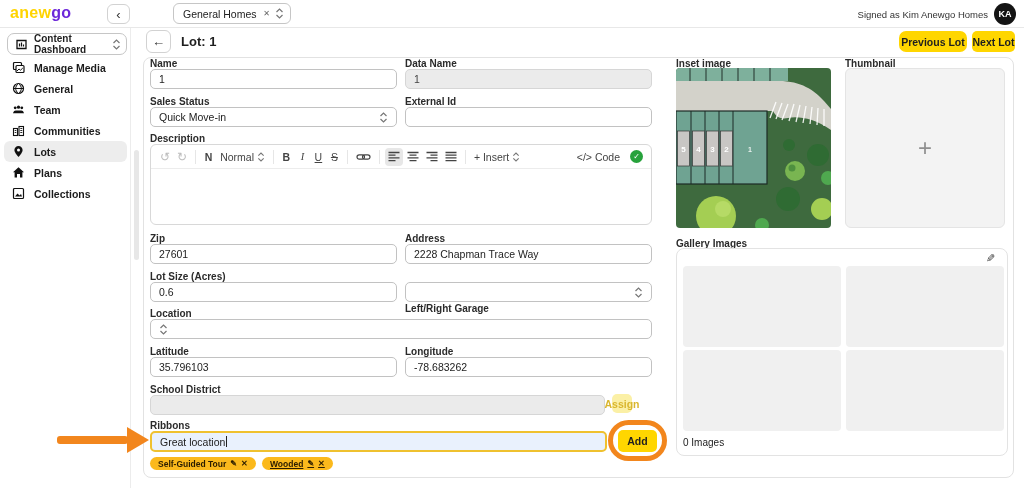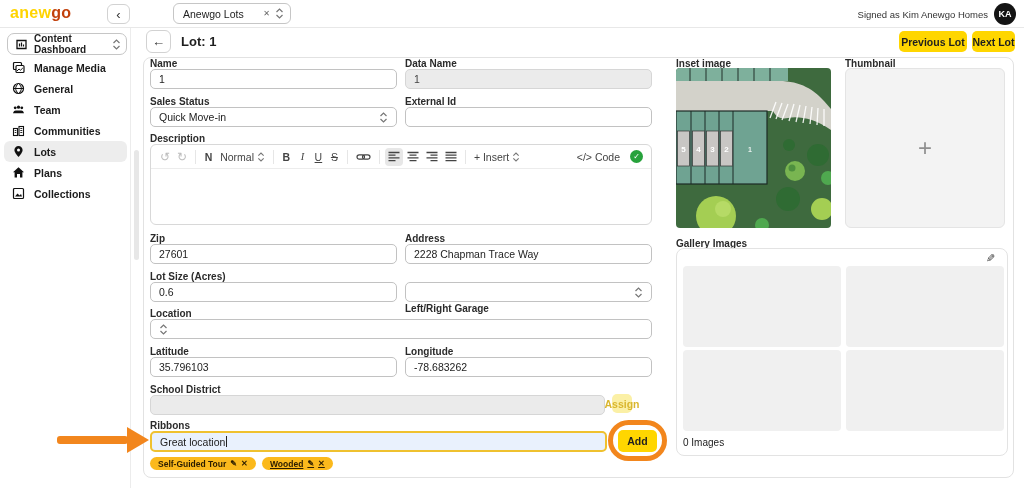--- a/index.html
+++ b/index.html
@@ -3,21 +3,21 @@
 <meta charset="utf-8">
 <style>
   * { margin:0; padding:0; box-sizing:border-box; }
   html,body { background:#fff; }
   body { font-family:"Liberation Sans", sans-serif; color:#1e1e1e; }
   #app { position:relative; width:1024px; height:488px; background:#fff; overflow:hidden; font-size:11px; }
 
   
   .topbar { position:absolute; left:0; top:0; width:1024px; height:28px; background:#fff; border-bottom:1px solid #e8e8e8; z-index:5; }
   .logo { position:absolute; left:10px; top:4px; font-size:16px; font-weight:bold; letter-spacing:.3px; }
-  .logo-a { color:#FFD400; } .logo-g { color:#c2410c; }
+  .logo-a { color:#FFD400; } .logo-g { color:#6d28d9; }
   .icon-btn { position:absolute; background:#fff; border:1px solid #d2d2d2; border-radius:6px; display:flex; align-items:center; justify-content:center; font-size:13px; color:#333; cursor:pointer; }
   .select { position:absolute; border:1px solid #c6c6c6; border-radius:6px; background:#fff; display:flex; align-items:center; padding:0 6px 0 9px; font-size:10.5px; color:#222; }
   .select .grow { flex:1; }
   .clear-x { font-size:8px; color:#666; margin-right:5px; cursor:pointer; }
   .signed { position:absolute; right:36px; top:9px; font-size:9.5px; color:#333; }
   .avatar { position:absolute; right:8px; top:3px; width:22px; height:22px; border-radius:50%; background:#141414; color:#fff; font-size:9px; font-weight:bold; display:flex; align-items:center; justify-content:center; cursor:pointer; }
 
   
   .sidebar { position:absolute; left:0; top:28px; width:131px; height:460px; background:#fff; border-right:1px solid #ececec; }
   .dash-select { position:absolute; left:7px; top:5px; width:120px; height:22px; border:1px solid #c6c6c6; border-radius:7px; display:flex; align-items:center; gap:6px; padding:0 5px 0 7px; font-size:10px; font-weight:bold; background:#fff; cursor:pointer; }
@@ -78,21 +78,21 @@
 <body>
 
 <div id="app">
 
   <div class="topbar">
     <div class="logo"><span class="logo-a">anew</span><span class="logo-g">go</span></div>
     <button class="icon-btn" style="left:107px;top:4px;width:23px;height:20px;">
         <span>‹</span>
       </button>
     <div class="select" style="left:173px;top:3px;width:118px;height:21px;">
-      <span class="grow">Anewgo Lots</span>
+      <span class="grow">General Homes</span>
       <span class="clear-x">✕</span>
       <svg width="9" height="13" viewBox="0 0 9 13">
           <path d="M1.5 5L4.5 2 7.5 5" fill="none" stroke="#777" stroke-width="1.2"></path>
           <path d="M1.5 8L4.5 11 7.5 8" fill="none" stroke="#777" stroke-width="1.2"></path>
         </svg>
     </div>
     <div class="signed">Signed as Kim Anewgo Homes</div>
     <div class="avatar">KA</div>
   </div>
 
@@ -175,21 +175,21 @@
         </span>
       <span>Collections</span>
     </div>
   </div>
   <div class="scroll-thumb"></div>
 
   <button class="icon-btn" style="left:146px;top:30px;width:25px;height:23px;">
       <span>←</span>
     </button>
   <div class="page-title">Lot: 1</div>
-  <button class="btn-yellow" style="left:899px;top:31px;width:68px;height:21px;">Previous Lot</button>
+  <button class="btn-yellow" style="left:899px;top:31px;width:68px;height:21px;border-radius:7px;">Previous Lot</button>
   <button class="btn-yellow" style="left:972px;top:31px;width:43px;height:21px;">Next Lot</button>
 
   <div class="card"></div>
 
   <span class="label" style="left:150px;top:58px;">Name</span>
   <div class="input" style="left:150px;top:69px;width:247px;">
       <span>1</span>
     </div>
   <span class="label" style="left:405px;top:58px;">Data Name</span>
   <div class="input disabled" style="left:405px;top:69px;width:247px;">

